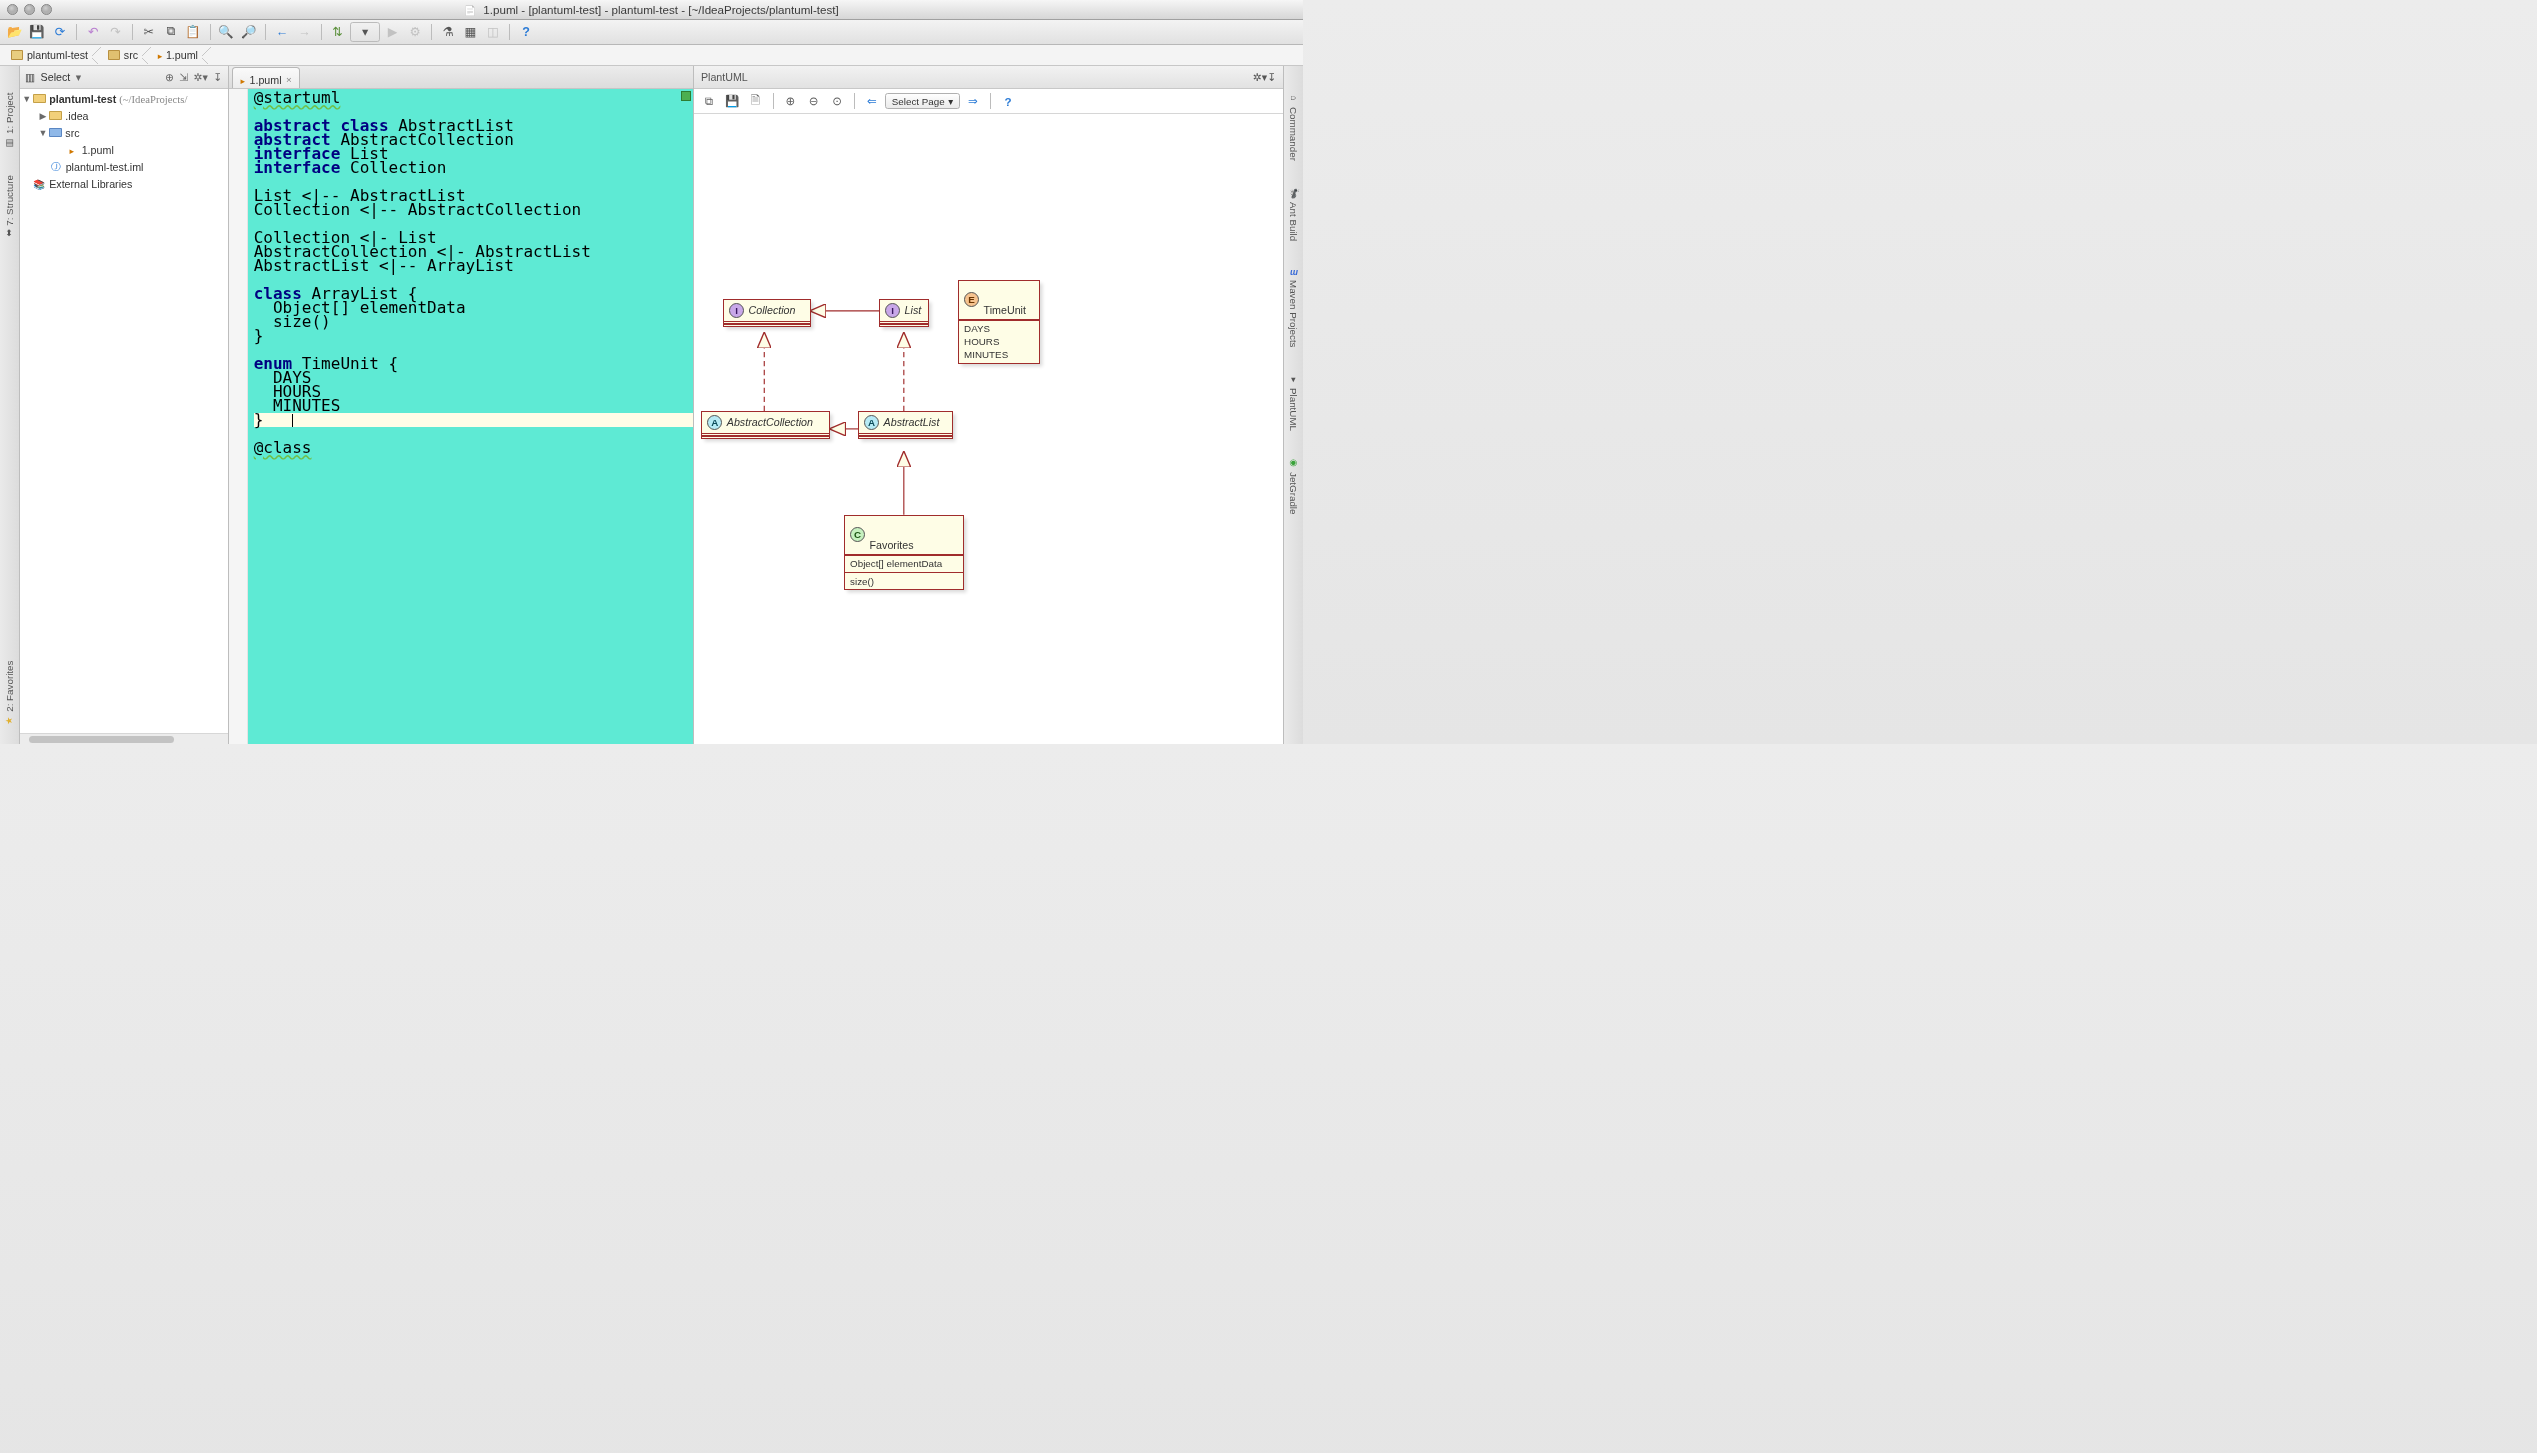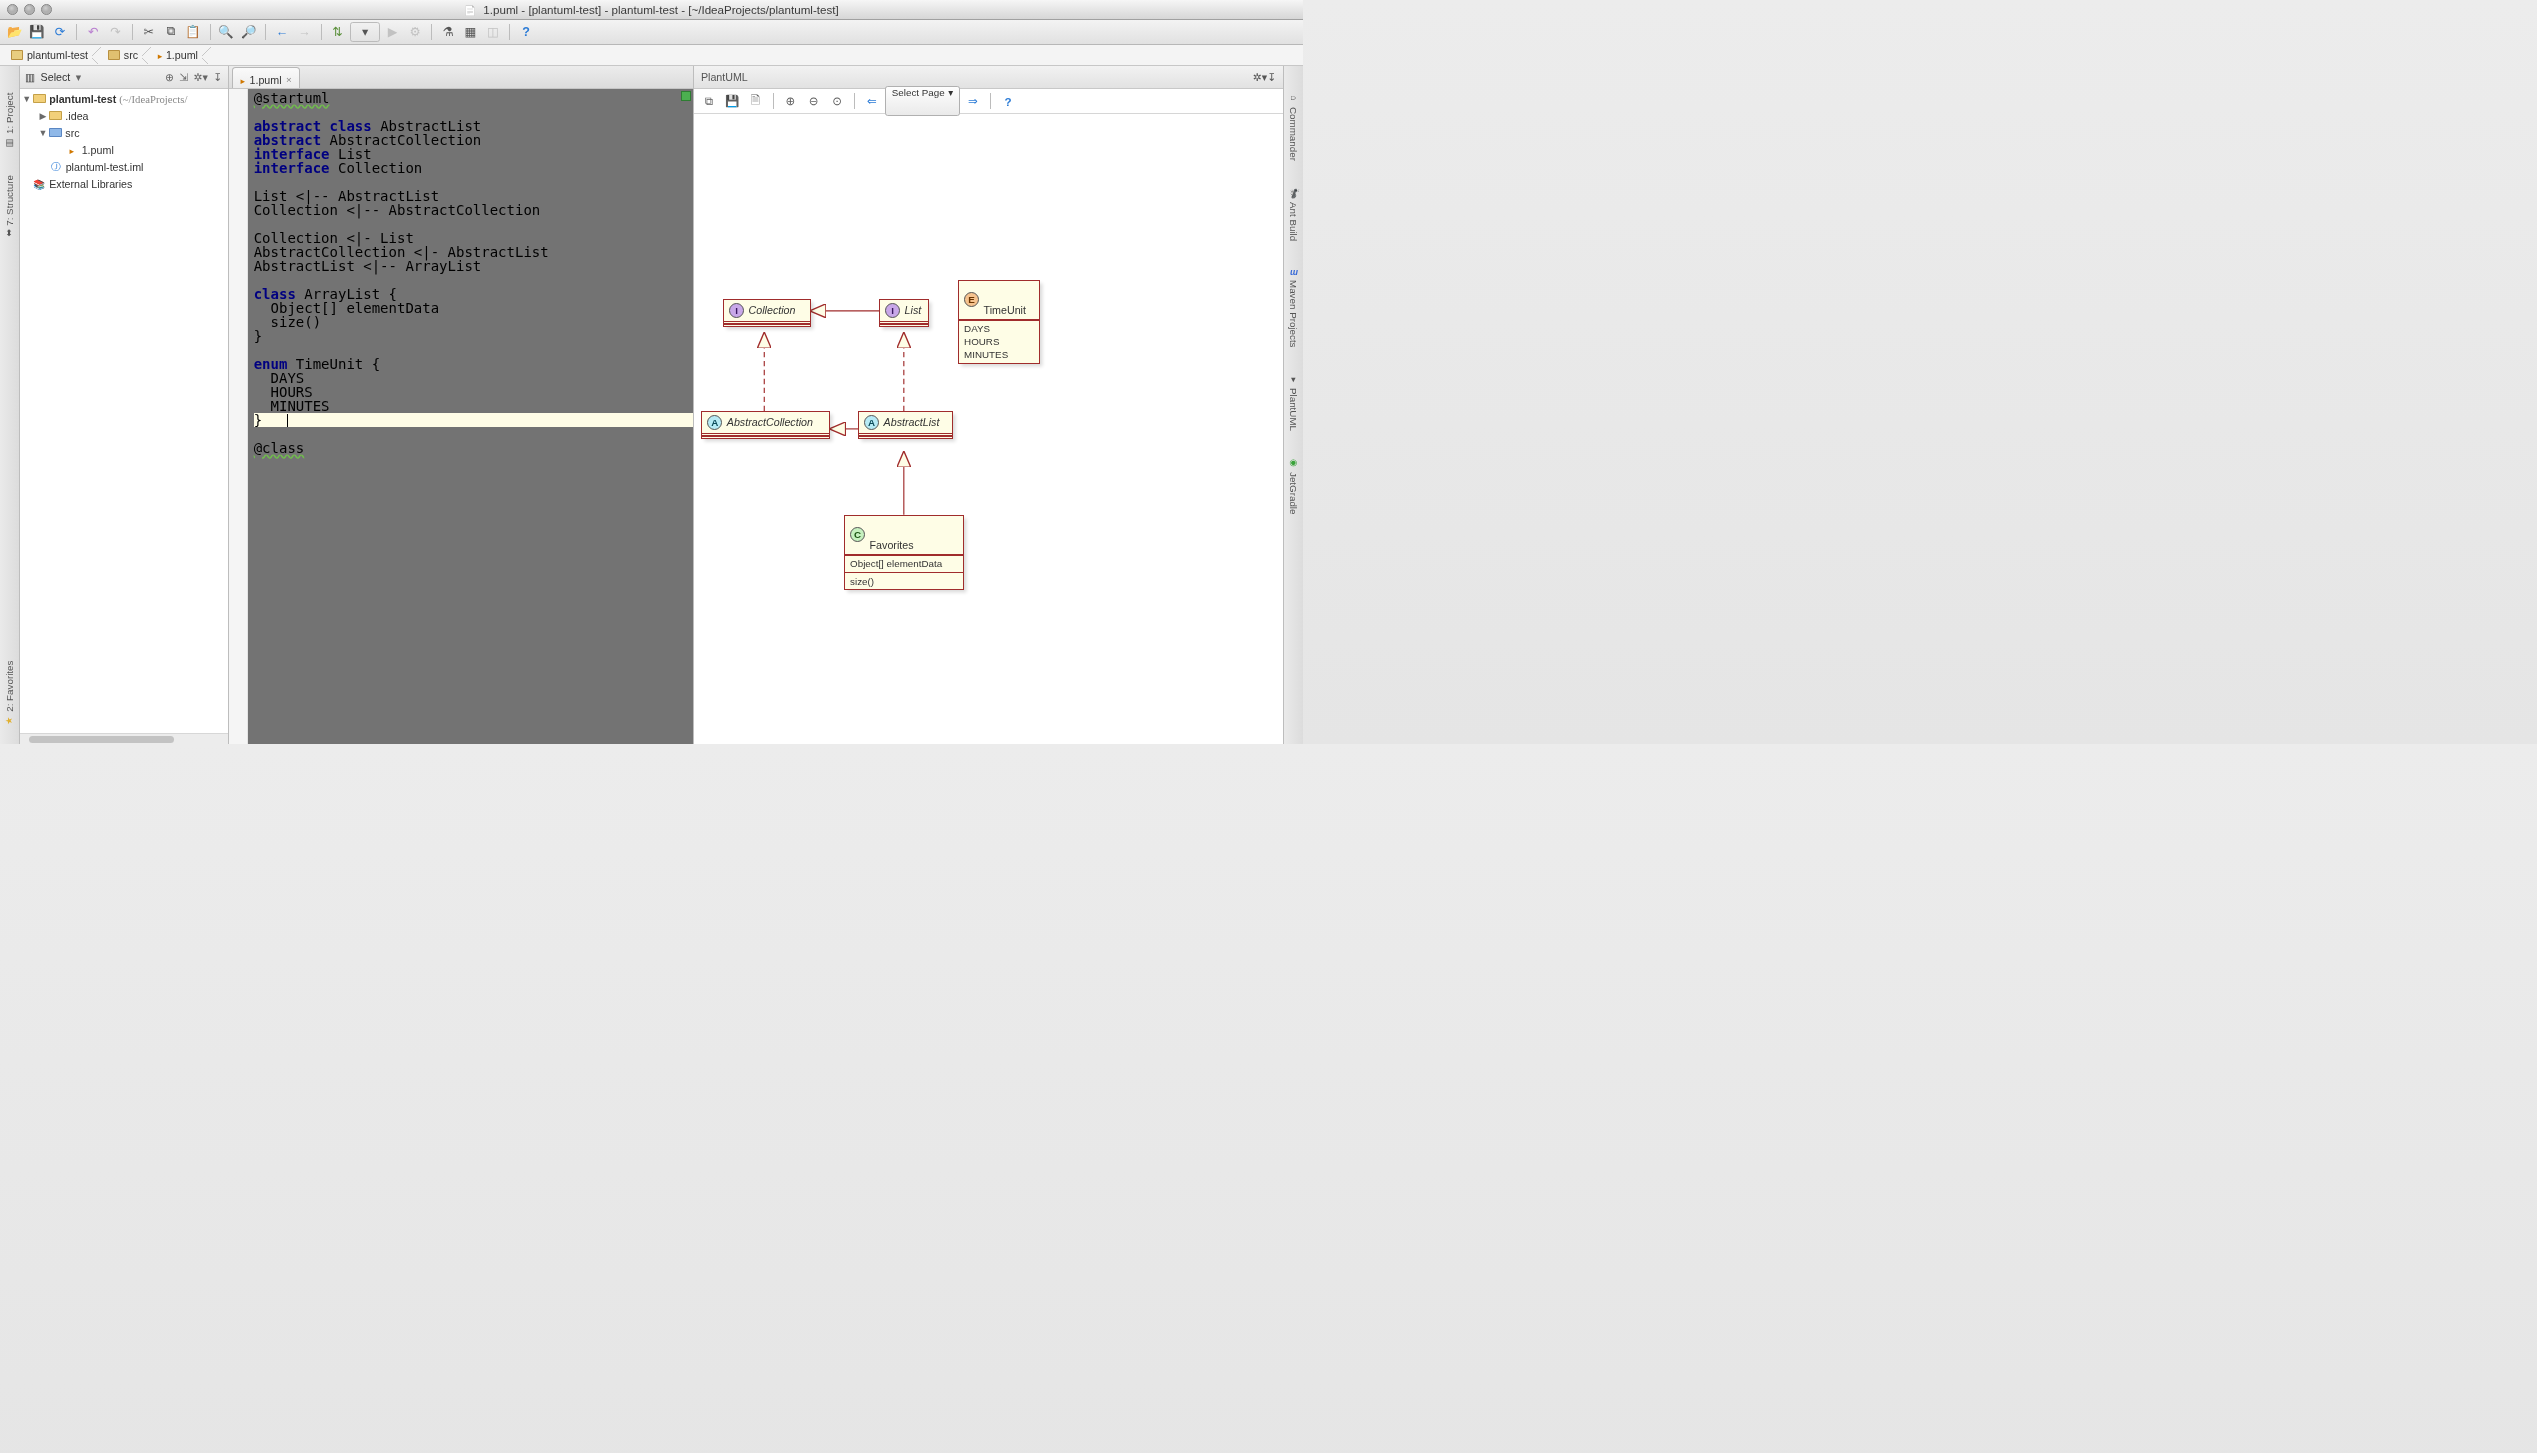--- a/index.html
+++ b/index.html
@@ -158,23 +158,23 @@
   border: 0.9px solid #b8b8b8; border-bottom: none;
   border-radius: 3.6px 3.6px 0 0;
   padding: 3.6px 7.2px 0 7.2px;
   margin-left: 3.6px;
   display: flex; align-items: center; gap: 4.5px;
   font-size: 10.7px;
 }
 .tab .close { color: #888; font-size: 9.8px; }
 .editor {
   flex: 1;
-  background: #737373; position: relative;
+  background: #5eead4; position: relative;
   font-family: "Menlo", "Monaco", monospace;
-  font-size: 14px; line-height: 14px;
+  font-size: 16px; line-height: 14px;
   overflow: hidden;
 }
 .gutter {
   position: absolute; left: 0; top: 0; bottom: 0;
   width: 19.7px; background: #f5f5f5; border-right: 0.9px solid #e4e4e4;
 }
 .status-sq { position: absolute; top: 1.8px; right: 1.8px; width: 9.8px; height: 9.8px; background: #4caf50; border: 0.9px solid #2e7d32; }
 .code {
   padding: 1.8px 0 0 25px;
   white-space: pre;
@@ -201,25 +201,25 @@
 }
 .pu-head .grow { flex: 1; }
 .pu-tool {
   height: 25px;
   border-bottom: 0.9px solid #d6d6d6;
   display: flex; align-items: center;
   padding: 0 5.4px; gap: 3.6px;
 }
 .pu-tool .tbtn { color: #606060; font-size: 11.6px; }
 .select-page {
-  height: 30px; padding: 0 5.4px;
+  height: 16px; padding: 0 5.4px;
   border: 0.9px solid #b0b0b0; border-radius: 2.7px;
   background: linear-gradient(#fefefe, #eaeaea);
   font-size: 9.8px;
-  display: flex; gap: 3.6px;
+  display: flex; align-items: center; gap: 3.6px;
 }
 .diagram {
   flex: 1; position: relative;
   overflow: hidden;
 }
 .uml-box {
   position: absolute;
   background: #fefde6;
   border: 1.3px solid #a02c2c;
   box-shadow: 2.7px 2.7px 3.6px rgba(0,0,0,0.15);

